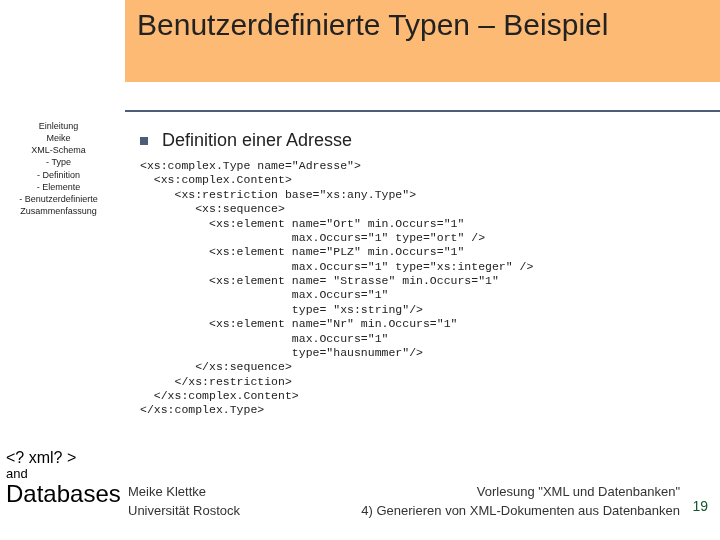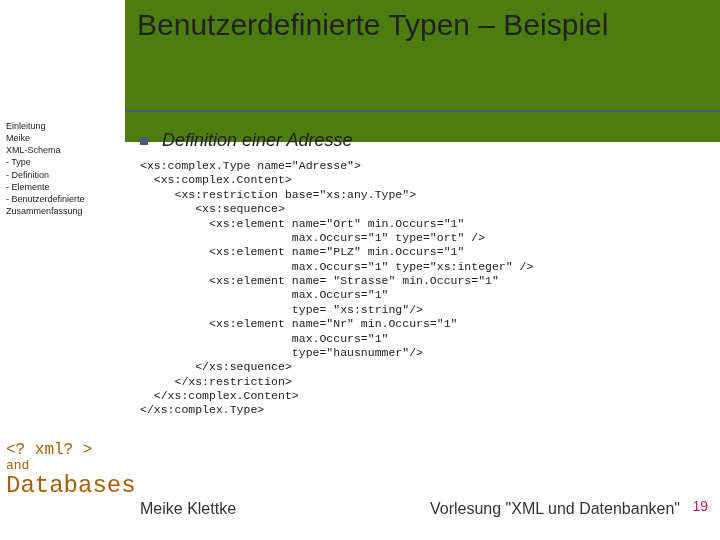--- a/index.html
+++ b/index.html
@@ -9,22 +9,22 @@
     font-family: Arial, Helvetica, sans-serif;
     background: #fff;
     position: relative;
     overflow: hidden;
   }
   .title-band {
     position: absolute;
     left: 125px;
     top: 0;
     right: 0;
-    height: 142px;
-    background: #4d7c0f;
+    height: 82px;
+    background: #fdba74;
     padding: 8px 12px;
   }
   .title-text {
     font-size: 30px;
     color: #222;
     line-height: 1.15;
   }
   .divider {
     position: absolute;
     left: 125px;
@@ -35,83 +35,82 @@
   }
   .sidebar {
     position: absolute;
     left: 6px;
     top: 120px;
     width: 105px;
     font-size: 9px;
     line-height: 1.35;
     color: #222;
   }
-  .sidebar div { white-space: nowrap; }
+  .sidebar div { white-space: nowrap; text-align: center; }
   .main {
     position: absolute;
     left: 140px;
     top: 130px;
     right: 20px;
   }
   .bullet-row {
     display: flex;
     align-items: center;
     gap: 14px;
     margin-bottom: 8px;
   }
   .bullet {
     width: 8px;
     height: 8px;
     background: #4a5e7a;
   }
   .bullet-text {
     font-size: 18px;
     color: #222;
-    font-style: italic;
   }
   .code {
     font-family: "Courier New", Courier, monospace;
     font-size: 11.5px;
     line-height: 1.25;
     white-space: pre;
     color: #222;
   }
   .logo {
     position: absolute;
     left: 6px;
-    bottom: 42px;
+    bottom: 34px;
     width: 105px;
-    font-family: Liberation Mono, monospace;
-    color: #a16207;
+    font-family: Liberation Sans, sans-serif;
+    color: #000000;
     font-size: 18px;
     line-height: 1.05;
   }
   .logo .xml { font-size: 16px; }
   .logo .and { font-size: 13px; }
   .logo .db  { font-size: 24px; }
   .footer {
     position: absolute;
-    left: 140px;
+    left: 128px;
     right: 40px;
     bottom: 18px;
-    font-size: 16px;
+    font-size: 13px;
     color: #333;
     text-align: right;
   }
   .footer-row {
     display: flex;
     justify-content: space-between;
     margin-bottom: 4px;
   }
   .page-num {
     position: absolute;
     right: 12px;
     bottom: 26px;
     font-size: 14px;
-    color: #be185d;
+    color: #14532d;
   }
 </style>
 </head>
 <body>
 
 <div class="title-band">
   <div class="title-text">Benutzerdefinierte Typen – Beispiel</div>
 </div>
 <div class="divider"></div>
 
@@ -155,15 +154,19 @@
   <div class="xml">&lt;? xml? &gt;</div>
   <div class="and">and</div>
   <div class="db">Databases</div>
 </div>
 
 <div class="footer">
   <div class="footer-row">
     <span>Meike Klettke</span>
     <span>Vorlesung "XML und Datenbanken"</span>
   </div>
+  <div class="footer-row">
+    <span>Universität Rostock</span>
+    <span>4) Generieren von XML-Dokumenten aus Datenbanken</span>
+  </div>
 </div>
 
 <div class="page-num">19</div>
 
 </body></html>

